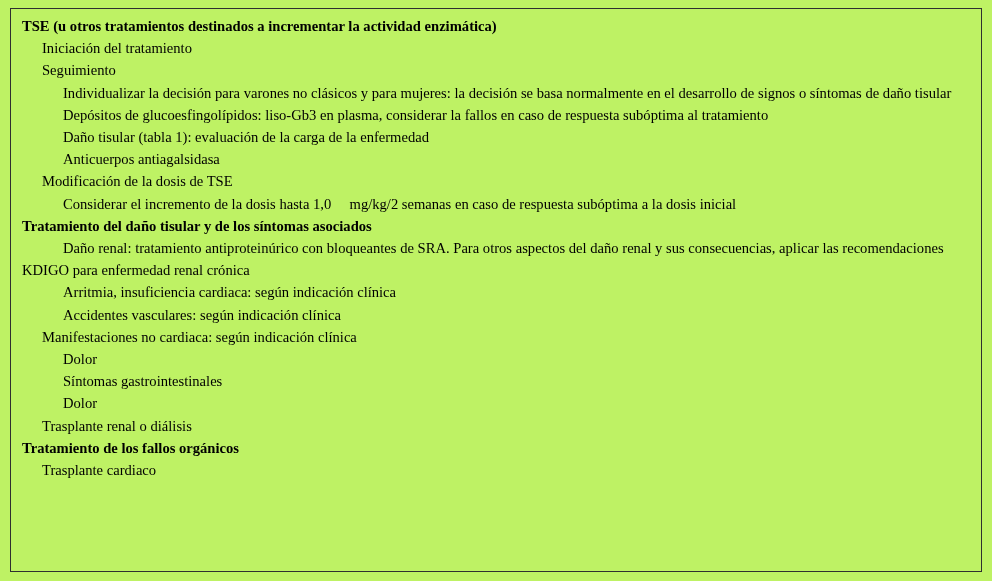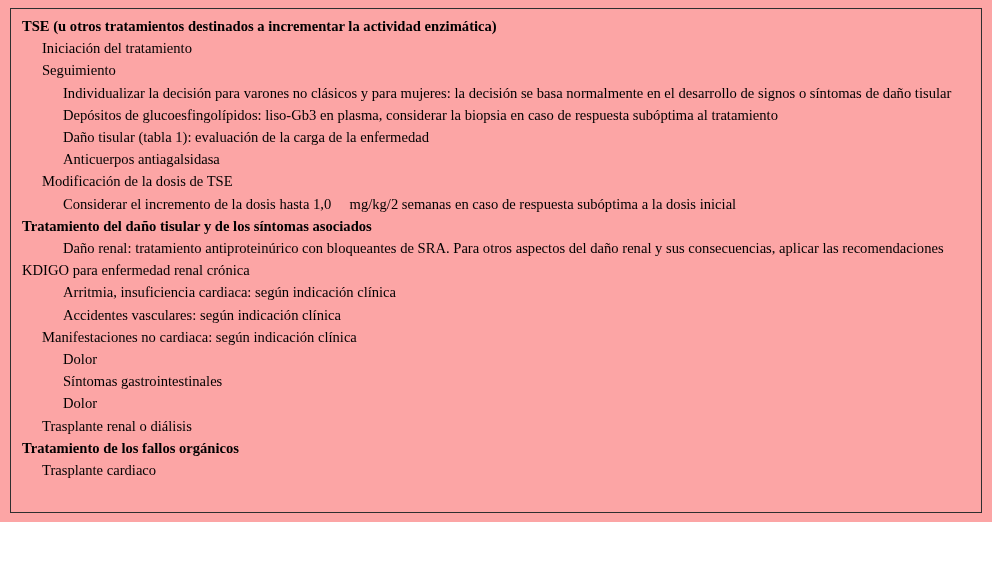--- a/index.html
+++ b/index.html
@@ -3,23 +3,23 @@
 <meta charset="utf-8">
 <style>
   html, body {
     margin: 0;
     padding: 0;
     background: #ffffff;
     font-family: "Liberation Serif", "DejaVu Serif", serif;
   }
   .page {
     width: 992px;
-    height: 522px;
+    height: 581px;
     box-sizing: border-box;
-    background: #fca5a5;
+    background: #bef264;
     position: relative;
   }
   .table-box {
     position: absolute;
     left: 10px;
     top: 8px;
     right: 10px;
     bottom: 9px;
     border-top: 1.5px solid #2f2f2f;
     border-bottom: 1.5px solid #2f2f2f;
@@ -50,21 +50,21 @@
 </style>
 </head>
 <body>
 
 <div class="page">
   <div class="table-box">
     <p class="row lvl0">TSE (u otros tratamientos destinados a incrementar la actividad enzimática)</p>
     <p class="row lvl1">Iniciación del tratamiento</p>
     <p class="row lvl1">Seguimiento</p>
     <p class="row lvl2">Individualizar la decisión para varones no clásicos y para mujeres: la decisión se basa normalmente en el desarrollo de signos o síntomas de daño tisular</p>
-    <p class="row lvl2">Depósitos de glucoesfingolípidos: liso-Gb3 en plasma, considerar la biopsia en caso de respuesta subóptima al tratamiento</p>
+    <p class="row lvl2">Depósitos de glucoesfingolípidos: liso-Gb3 en plasma, considerar la fallos en caso de respuesta subóptima al tratamiento</p>
     <p class="row lvl2">Daño tisular (tabla 1): evaluación de la carga de la enfermedad</p>
     <p class="row lvl2">Anticuerpos antiagalsidasa</p>
     <p class="row lvl1">Modificación de la dosis de TSE</p>
     <p class="row lvl2">Considerar el incremento de la dosis hasta 1,0     mg/kg/2 semanas en caso de respuesta subóptima a la dosis inicial</p>
     <p class="row lvl0">Tratamiento del daño tisular y de los síntomas asociados</p>
     <p class="row lvl2">Daño renal: tratamiento antiproteinúrico con bloqueantes de SRA. Para otros aspectos del daño renal y sus consecuencias, aplicar las recomendaciones KDIGO para enfermedad renal crónica</p>
     <p class="row lvl2">Arritmia, insuficiencia cardiaca: según indicación clínica</p>
     <p class="row lvl2">Accidentes vasculares: según indicación clínica</p>
     <p class="row lvl1">Manifestaciones no cardiaca: según indicación clínica</p>
     <p class="row lvl2">Dolor</p>

